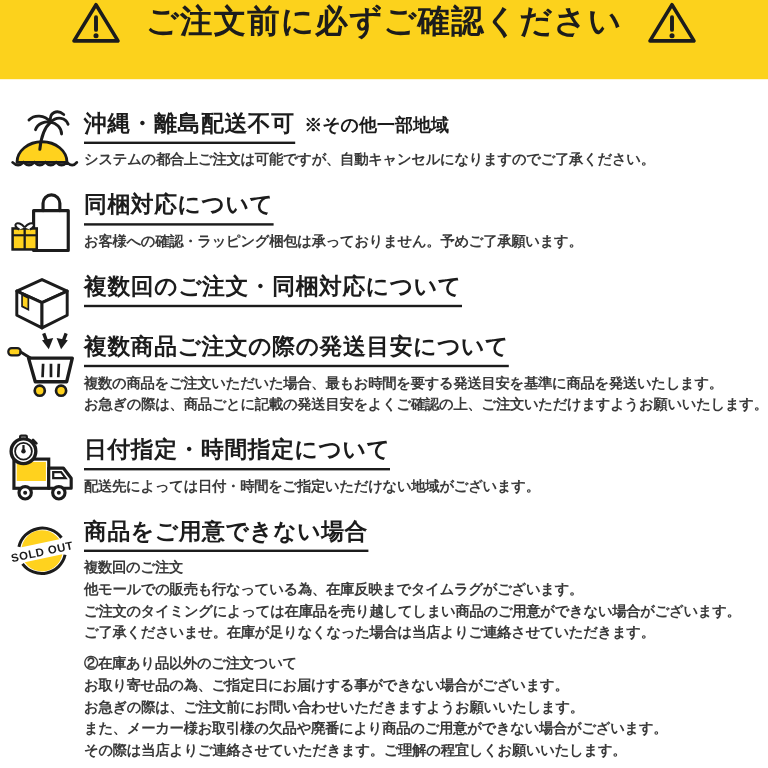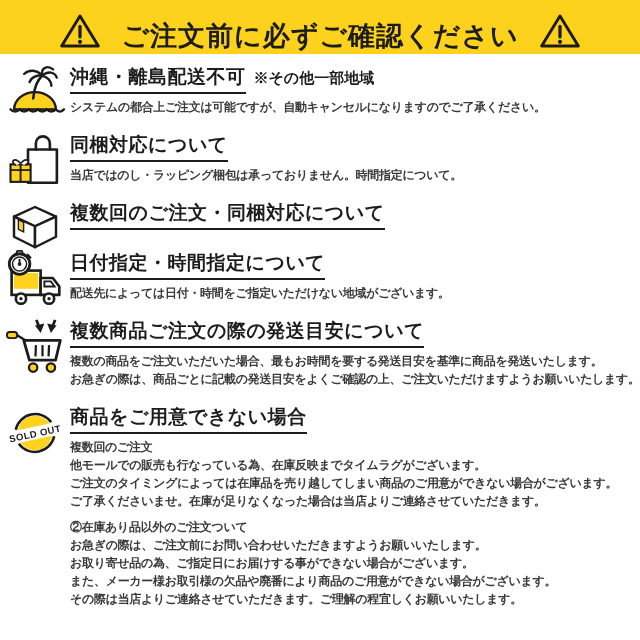--- a/index.html
+++ b/index.html
@@ -1,28 +1,28 @@
 <!DOCTYPE html>
 <html><head>
 <meta charset="utf-8">
 <style>
   html,body { margin:0; padding:0; }
   body {
     width:640px; height:640px; background:#ffffff; overflow:hidden;
     font-family:"Liberation Sans", sans-serif; color:#3a3a3a;
   }
   .banner {
-    height:54px; background:#fcd21c;
-    display:flex; align-items:flex-end; justify-content:center; gap:20px;
+    height:66px; background:#fcd21c;
+    display:flex; align-items:flex-start; justify-content:center; gap:20px;
   }
   .banner-title {
     font-size:27px; font-weight:bold; color:#1c1c1c; letter-spacing:1px;
   }
   .sections { padding-top:10px; }
-  .section { display:flex; margin-bottom:16px; }
+  .section { display:flex; margin-bottom:16px;margin-top:14px; }
   .icon-col { flex:0 0 70px; width:70px; position:relative; }
   .icon-svg { position:absolute; top:0; left:50%; transform:translateX(-50%); display:block; }
   .text-col { flex:1; min-width:0; }
   .title-row { margin-bottom:4px; }
   .sec-title {
     font-size:19px; font-weight:bold; color:#1c1c1c; letter-spacing:0.5px;
     border-bottom:2px solid #1c1c1c; padding-bottom:2px; display:inline-block;
   }
   .sec-note { font-size:15px; font-weight:bold; color:#1c1c1c; margin-left:8px; }
   .body-line {
@@ -88,37 +88,65 @@
         <line x1="4" y1="43.5" x2="27" y2="43.5" stroke="#1c1c1c" stroke-width="2"></line>
         <path d="M15.5 36 c-7 -8 -13 -2 -5 2" fill="#ffffff" stroke="#1c1c1c" stroke-width="2"></path>
         <path d="M15.5 36 c7 -8 13 -2 5 2" fill="#ffffff" stroke="#1c1c1c" stroke-width="2"></path>
       </svg>
     </div>
     <div class="text-col">
       <div class="title-row">
         <span class="sec-title">同梱対応について</span>
       </div>
       <div class="para">
-        <div class="body-line">当店ではのし・ラッピング梱包は承っておりません。時間指定について。</div>
+        <div class="body-line">お客様への確認・ラッピング梱包は承っておりません。予めご了承願います。</div>
       </div>
     </div>
   </div>
 
   <div class="section">
     <div class="icon-col">
       <svg class="icon-svg" width="56" height="56" viewBox="0 0 64 64">
         <path d="M32 8 L56 19 L32 30 L8 19 Z" fill="#ffffff" stroke="#1c1c1c" stroke-width="2.8" stroke-linejoin="round"></path>
         <path d="M8 19 V42 L32 54 V30 Z" fill="#ffffff" stroke="#1c1c1c" stroke-width="2.8" stroke-linejoin="round"></path>
         <path d="M56 19 V42 L32 54 V30 Z" fill="#ffffff" stroke="#1c1c1c" stroke-width="2.8" stroke-linejoin="round"></path>
         <path d="M13 22.5 L19 25.5 L19 36.5 L13 33.5 Z" fill="#ffd21e" stroke="#1c1c1c" stroke-width="1.6"></path>
       </svg>
     </div>
     <div class="text-col">
       <div class="title-row">
         <span class="sec-title">複数回のご注文・同梱対応について</span>
+      </div>
+    </div>
+  </div>
+
+  <div class="section">
+    <div class="icon-col">
+      <svg class="icon-svg" width="60" height="58" viewBox="0 0 64 62">
+        <rect x="2" y="15" width="11" height="6.5" rx="3" fill="#ffd21e" stroke="#1c1c1c" stroke-width="2"></rect>
+        <line x1="13" y1="18.5" x2="22" y2="24" stroke="#1c1c1c" stroke-width="2.6" stroke-linecap="round"></line>
+        <path d="M20 24 H59 L54 45 H26 Z" fill="#ffffff" stroke="#1c1c1c" stroke-width="3" stroke-linejoin="round"></path>
+        <line x1="33" y1="29" x2="32.5" y2="41" stroke="#1c1c1c" stroke-width="2.4"></line>
+        <line x1="40" y1="29" x2="40" y2="41" stroke="#1c1c1c" stroke-width="2.4"></line>
+        <line x1="47" y1="29" x2="46.5" y2="41" stroke="#1c1c1c" stroke-width="2.4"></line>
+        <circle cx="30" cy="53" r="4.5" fill="#ffd21e" stroke="#1c1c1c" stroke-width="2.4"></circle>
+        <circle cx="49" cy="53" r="4.5" fill="#ffd21e" stroke="#1c1c1c" stroke-width="2.4"></circle>
+        <line x1="33.5" y1="2" x2="36.5" y2="10" stroke="#1c1c1c" stroke-width="3"></line>
+        <path d="M32 8 L38 16 L42 6 Z" fill="#1c1c1c"></path>
+        <line x1="53.5" y1="2" x2="50.5" y2="10" stroke="#1c1c1c" stroke-width="3"></line>
+        <path d="M45 6 L49 16 L55 8 Z" fill="#1c1c1c"></path>
+      </svg>
+    </div>
+    <div class="text-col">
+      <div class="title-row">
+        <span class="sec-title">複数商品ご注文の際の発送目安について</span>
+      </div>
+      <div class="para">
+        <div class="body-line">複数の商品をご注文いただいた場合、最もお時間を要する発送目安を基準に商品を発送いたします。</div>
+        <div class="body-line">お急ぎの際は、商品ごとに記載の発送目安をよくご確認の上、ご注文いただけますようお願いいたします。</div>
       </div>
     </div>
   </div>
 
   <div class="section">
     <div class="icon-col">
       <svg class="icon-svg" width="60" height="58" viewBox="0 0 64 62">
         <rect x="7" y="22" width="31" height="26" fill="#ffffff" stroke="#1c1c1c" stroke-width="2.8"></rect>
         <rect x="9.5" y="24.5" width="26" height="17" fill="#ffd21e"></rect>
         <path d="M38 30 H51 L58 39 V48 H38 Z" fill="#ffffff" stroke="#1c1c1c" stroke-width="2.8" stroke-linejoin="round"></path>
@@ -140,48 +168,20 @@
         <span class="sec-title">日付指定・時間指定について</span>
       </div>
       <div class="para">
         <div class="body-line">配送先によっては日付・時間をご指定いただけない地域がございます。</div>
       </div>
     </div>
   </div>
 
   <div class="section">
     <div class="icon-col">
-      <svg class="icon-svg" width="60" height="58" viewBox="0 0 64 62">
-        <rect x="2" y="15" width="11" height="6.5" rx="3" fill="#ffd21e" stroke="#1c1c1c" stroke-width="2"></rect>
-        <line x1="13" y1="18.5" x2="22" y2="24" stroke="#1c1c1c" stroke-width="2.6" stroke-linecap="round"></line>
-        <path d="M20 24 H59 L54 45 H26 Z" fill="#ffffff" stroke="#1c1c1c" stroke-width="3" stroke-linejoin="round"></path>
-        <line x1="33" y1="29" x2="32.5" y2="41" stroke="#1c1c1c" stroke-width="2.4"></line>
-        <line x1="40" y1="29" x2="40" y2="41" stroke="#1c1c1c" stroke-width="2.4"></line>
-        <line x1="47" y1="29" x2="46.5" y2="41" stroke="#1c1c1c" stroke-width="2.4"></line>
-        <circle cx="30" cy="53" r="4.5" fill="#ffd21e" stroke="#1c1c1c" stroke-width="2.4"></circle>
-        <circle cx="49" cy="53" r="4.5" fill="#ffd21e" stroke="#1c1c1c" stroke-width="2.4"></circle>
-        <line x1="33.5" y1="2" x2="36.5" y2="10" stroke="#1c1c1c" stroke-width="3"></line>
-        <path d="M32 8 L38 16 L42 6 Z" fill="#1c1c1c"></path>
-        <line x1="53.5" y1="2" x2="50.5" y2="10" stroke="#1c1c1c" stroke-width="3"></line>
-        <path d="M45 6 L49 16 L55 8 Z" fill="#1c1c1c"></path>
-      </svg>
-    </div>
-    <div class="text-col">
-      <div class="title-row">
-        <span class="sec-title">複数商品ご注文の際の発送目安について</span>
-      </div>
-      <div class="para">
-        <div class="body-line">複数の商品をご注文いただいた場合、最もお時間を要する発送目安を基準に商品を発送いたします。</div>
-        <div class="body-line">お急ぎの際は、商品ごとに記載の発送目安をよくご確認の上、ご注文いただけますようお願いいたします。</div>
-      </div>
-    </div>
-  </div>
-
-  <div class="section">
-    <div class="icon-col">
       <svg class="icon-svg" width="58" height="58" viewBox="0 0 64 64">
         <g transform="rotate(-12 32 32)">
           <circle cx="32" cy="32" r="19" fill="#ffd21e"></circle>
           <rect x="1" y="25" width="62" height="14" fill="#ffffff"></rect>
           <path d="M12 24 A22 22 0 0 1 52 24" fill="none" stroke="#1c1c1c" stroke-width="2.8"></path>
           <path d="M52 40 A22 22 0 0 1 12 40" fill="none" stroke="#1c1c1c" stroke-width="2.8"></path>
           <text x="32" y="36.5" text-anchor="middle" font-family="Liberation Sans, sans-serif" font-size="10.5" font-weight="bold" letter-spacing="0.5" fill="#1c1c1c">SOLD OUT</text>
         </g>
       </svg>
     </div>
@@ -190,21 +190,21 @@
         <span class="sec-title">商品をご用意できない場合</span>
       </div>
       <div class="para">
         <div class="body-line">複数回のご注文</div>
         <div class="body-line">他モールでの販売も行なっている為、在庫反映までタイムラグがございます。</div>
         <div class="body-line">ご注文のタイミングによっては在庫品を売り越してしまい商品のご用意ができない場合がございます。</div>
         <div class="body-line">ご了承くださいませ。在庫が足りなくなった場合は当店よりご連絡させていただきます。</div>
       </div>
       <div class="para">
         <div class="body-line">②在庫あり品以外のご注文ついて</div>
+        <div class="body-line">お取り寄せ品の為、ご指定日にお届けする事ができない場合がございます。</div>
         <div class="body-line">お急ぎの際は、ご注文前にお問い合わせいただきますようお願いいたします。</div>
-        <div class="body-line">お取り寄せ品の為、ご指定日にお届けする事ができない場合がございます。</div>
         <div class="body-line">また、メーカー様お取引様の欠品や廃番により商品のご用意ができない場合がございます。</div>
         <div class="body-line">その際は当店よりご連絡させていただきます。ご理解の程宜しくお願いいたします。</div>
       </div>
     </div>
   </div>
 
 </div>
 
 </body></html>

